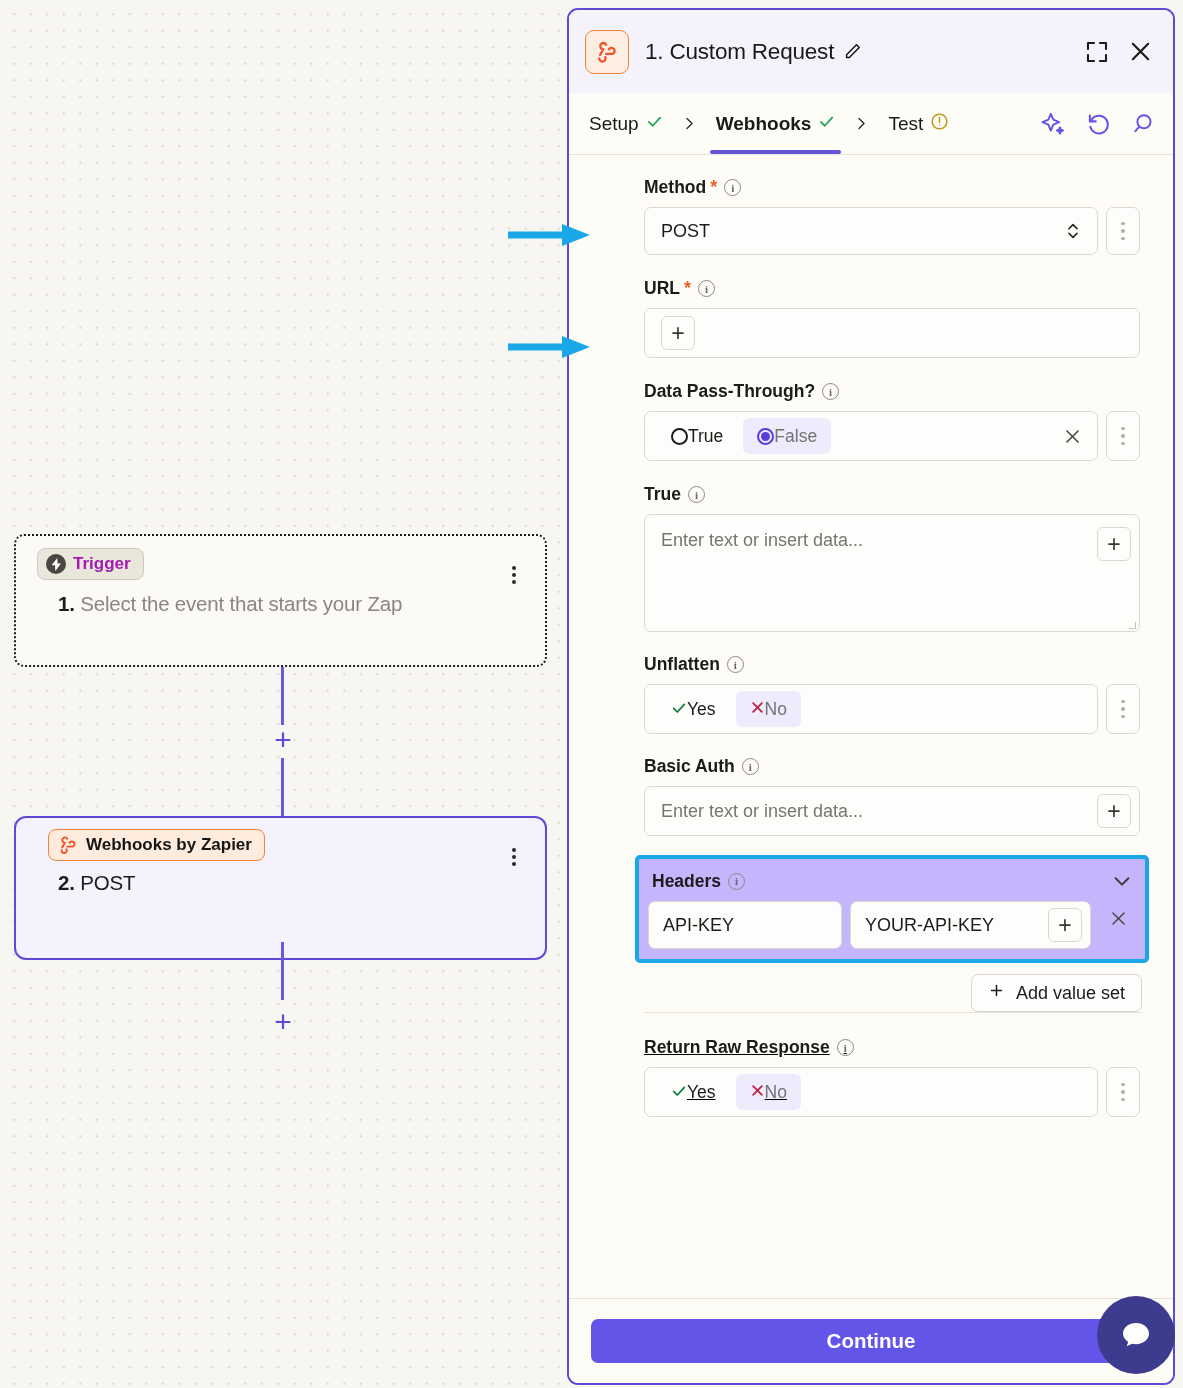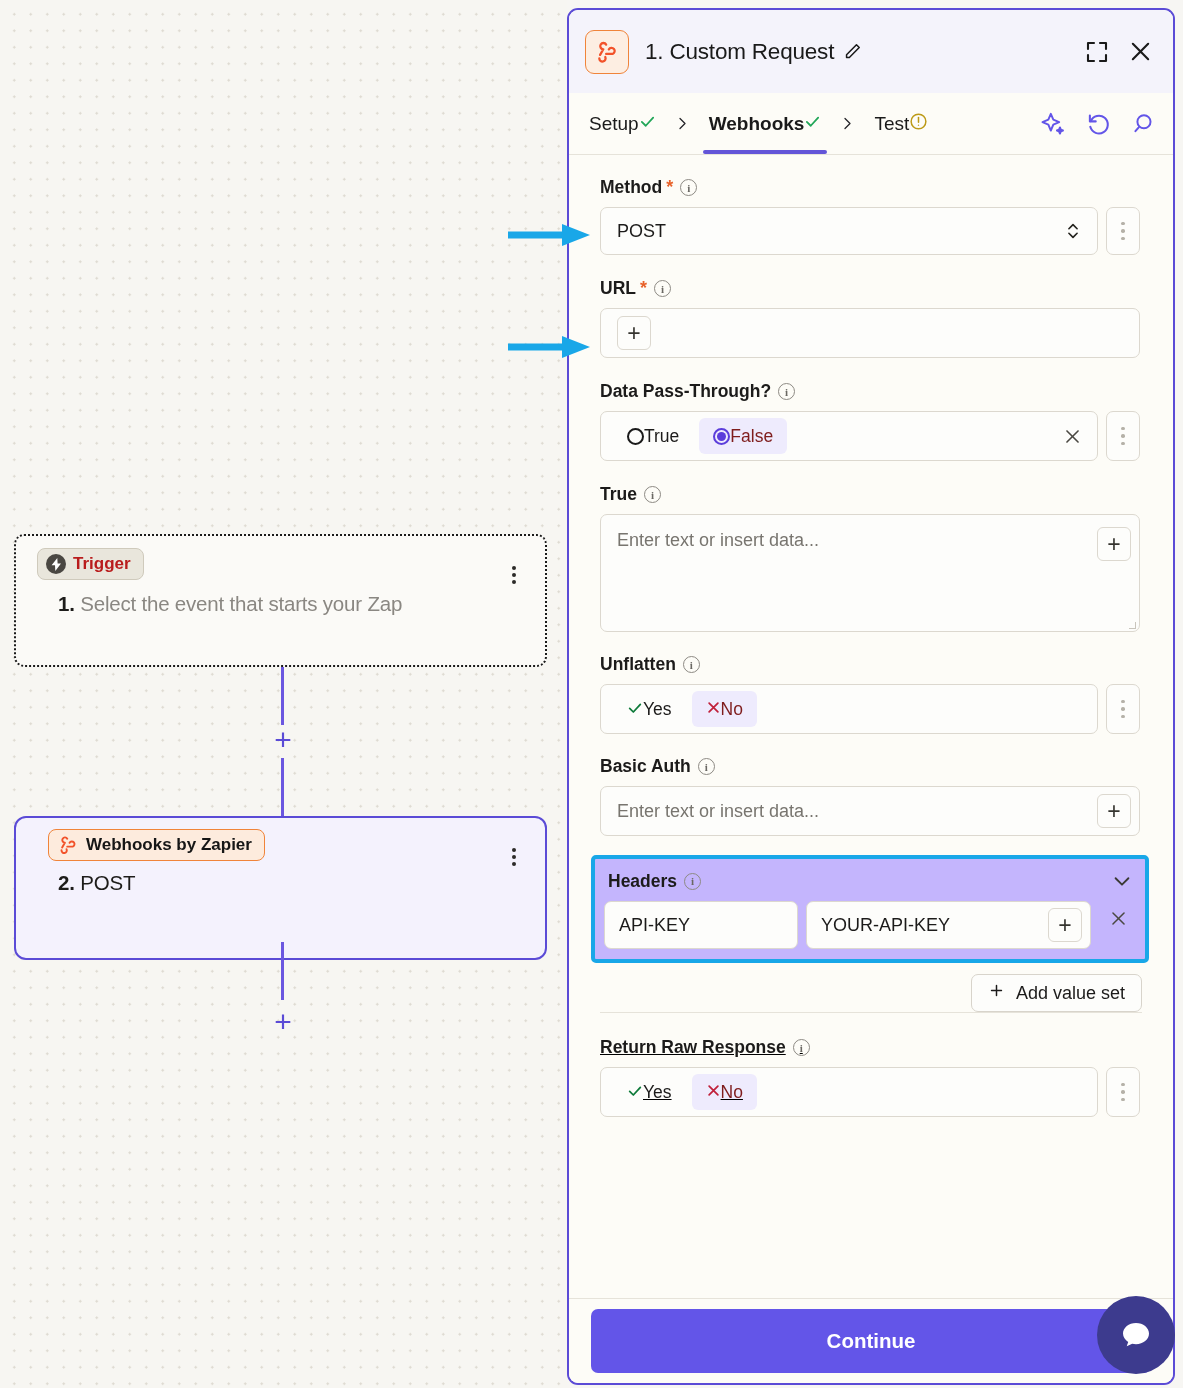--- a/index.html
+++ b/index.html
@@ -25,21 +25,21 @@
   
   #trigger-card {
     position:absolute; left:14px; top:534px; width:533px; height:133px;
     background:#fbfaf7;
     border:2.5px dotted #1a1a1a;
     border-radius:10px;
   }
   .node-badge {
     display:inline-flex; align-items:center; gap:7px;
     height:32px; padding:0 12px 0 8px;
-    border-radius:8px; font-weight:700; font-size:17px; color:#b91c1c;
+    border-radius:8px; font-weight:700; font-size:17px; color:#a21caf;
   }
   #trigger-badge {
     position:absolute; left:21px; top:12px;
     background:#e9e6dc; border:1px solid #cfcabc;
   }
   .bolt-circle {
     width:20px;height:20px;border-radius:50%;background:#4a4742;
     display:inline-flex;align-items:center;justify-content:center;
   }
   .bolt-circle svg { display:block; }
@@ -112,37 +112,38 @@
   #expand-btn{ width:28px;height:28px;margin-right:16px;}
   #close-btn{ width:26px;height:26px;}
 
   
   #tabstrip {
     position:relative; height:62px; background:#fdfcf7;
     display:flex; align-items:center; padding:0 18px 0 18px;
     border-bottom:1px solid #e6e3da;
   }
   .tab {
-    display:flex;align-items:flex-end;height:100%;
+    display:flex;align-items:flex-end;gap:7px; height:100%;
     padding:0 2px 0 2px; position:relative; cursor:pointer;
     align-items:center;
   }
   .tab span.lbl { font-size:19px; color:#1a1a1a; }
   .tab.active span.lbl { font-weight:700; }
   .tab.active::after {
     content:""; position:absolute; left:-4px; right:-4px; bottom:0; height:4px;
     background:#6355d8; border-radius:2px;
   }
   .chev-sep { margin:0 17px; display:flex;align-items:center; color:#26252a; }
   .tab-icons { margin-left:auto; display:flex; align-items:center; gap:19px; }
 
   
   #panel-body {
     position:relative; height:1167px; overflow:hidden; background:#fdfcf7;
     padding:22px 0 0 0;
+    margin-left:44px;
   }
   .field { padding:0 33px 0 31px; }
   .flabel {
     display:flex; align-items:center; gap:7px;
     font-size:17.5px; font-weight:700; color:#1c1b1a; margin-bottom:9px;
   }
   .req { color:#e8622a; font-weight:700; font-size:18px; margin-left:-3px;}
   .info {
     display:inline-flex; width:17px;height:17px;border-radius:50%;
     border:1.4px solid #8d8a84; color:#6a6863; font-size:11px;
@@ -183,21 +184,21 @@
   .segopt {
     display:flex;align-items:center;height:36px; padding:0 14px;
     border-radius:6px; font-size:17.5px; color:#1c1b1a; cursor:pointer;
   }
   .segopt.sel { background:#eeebfd; color:#5b4bd6; }
   .radio-o { width:17px;height:17px;border-radius:50%;border:2.2px solid #1a1a1a; display:block;}
   .radio-f { width:17px;height:17px;border-radius:50%;border:2.2px solid #5b3ddb; display:flex;align-items:center;justify-content:center;}
   .radio-f::after{content:"";width:9px;height:9px;border-radius:50%;background:#5b3ddb;}
   .tick { color:#18a558; font-size:19px; line-height:1;}
   .cross { color:#c0203a; font-size:18px; line-height:1; font-weight:700;}
-  .segopt.sel .lbl { color:#7f1d1d; }
+  .segopt.sel .lbl { color:#737373; }
 
   
   .textarea-box {
     flex:1; background:#fdfdfb; border:1.4px solid #dcd8cf; border-radius:7px;
     height:118px; display:flex; align-items:flex-start; padding:12px 8px 0 16px;
     font-size:18px; color:#78756f; position:relative;
   }
   .textarea-box .ph{flex:1; padding-top:3px;}
   .ta-corner{position:absolute;right:3px;bottom:2px;width:7px;height:7px;
     border-right:1.3px solid #c9c5bc;border-bottom:1.3px solid #c9c5bc;}
@@ -227,21 +228,21 @@
     font-size:18px;color:#1c1b1a;cursor:pointer;
   }
   .divider{clear:both; height:1px;background:#e6e3da;margin:18px 31px 0 31px;}
 
   
   #panel-footer{
     position:absolute;left:0;bottom:0;width:100%;height:85px;background:#fdfcf7;
     border-top:1px solid #e6e3da; display:flex;align-items:center;justify-content:center;
   }
   #continue-btn{
-    width:560px;height:64px;background:#6355e8;border-radius:7px;border:none;
+    width:560px;height:44px;background:#6355e8;border-radius:7px;border:none;
     color:#fff;font-size:20.5px;font-weight:700;font-family:"Liberation Sans",sans-serif;
     cursor:pointer;
   }
 
   
   #chat-widget{
     position:absolute;right:8px;bottom:14px;width:78px;height:78px;border-radius:50%;
     background:#3d3b8e;display:flex;align-items:center;justify-content:center;
     cursor:pointer; z-index:40;
   }

